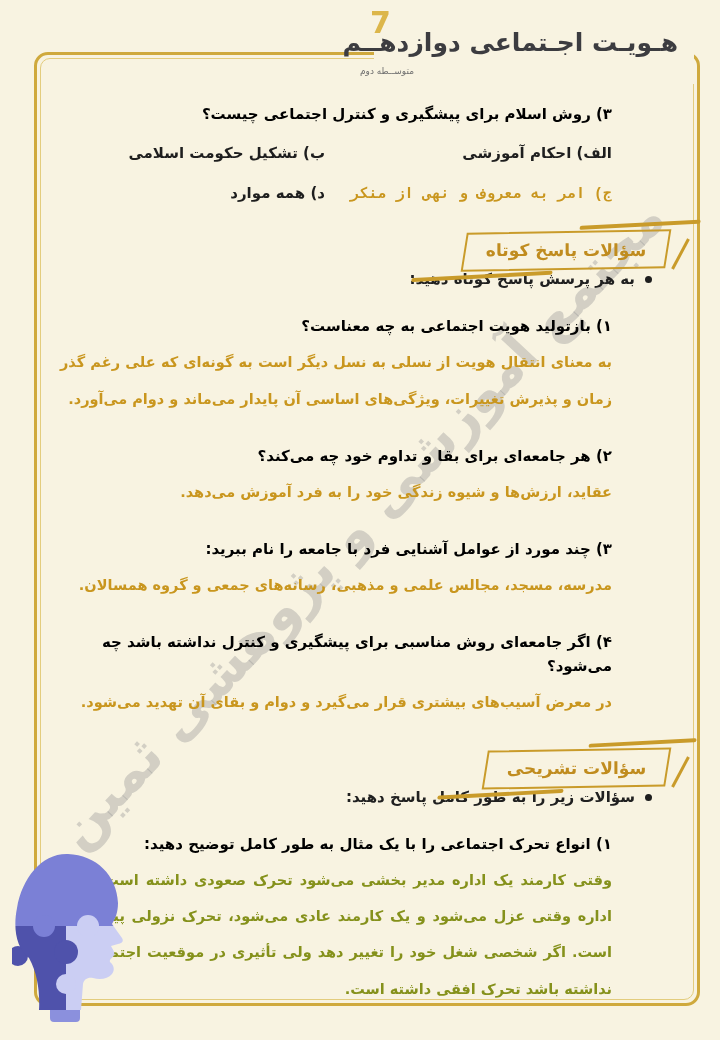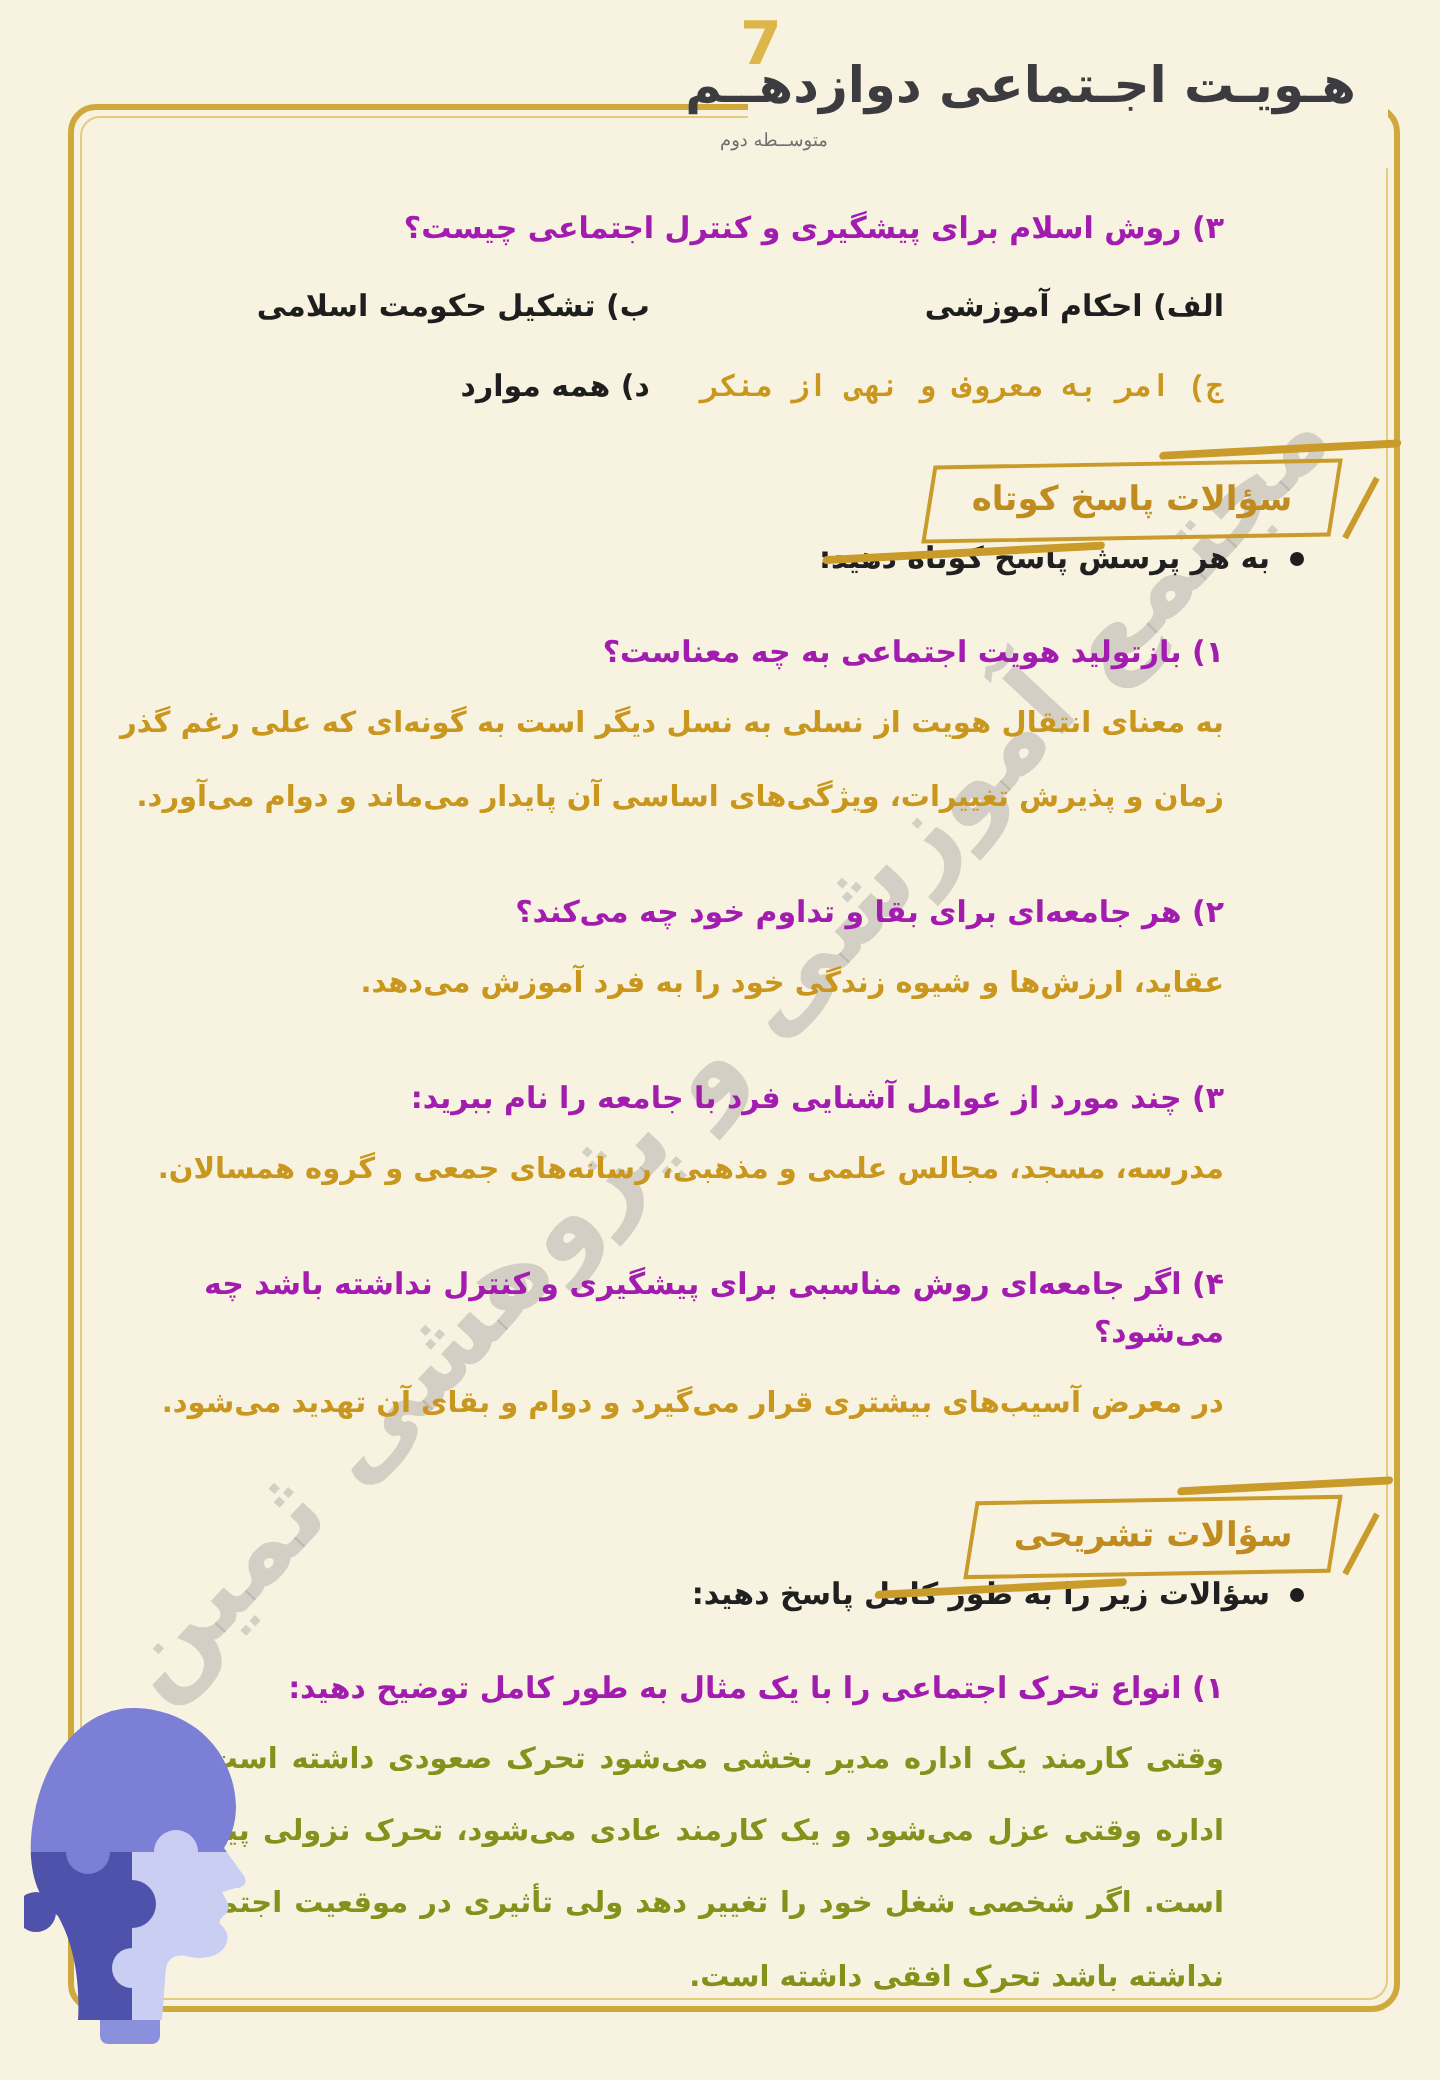--- a/index.html
+++ b/index.html
@@ -38,21 +38,21 @@
   .watermark {
     position:absolute; top:492px; left:-90px; width:900px; text-align:center;
     transform:rotate(-47deg); font-size:54px; font-weight:bold;
     color:rgba(150,150,150,0.38); white-space:nowrap; z-index:1; letter-spacing:3px;
   }
   
   .content {
     position:absolute; top:96px; right:108px; left:60px; z-index:2;
     font-size:15px; color:#202020;
   }
-  .q { font-weight:bold; color:#a21caf; margin-top:26px; line-height:1.6; }
+  .q { font-weight:bold; color:#000000; margin-top:26px; line-height:1.6; }
   .q.first { margin-top:6px; }
   .options {
     display:grid; grid-template-columns:52% 48%; row-gap:22px; margin-top:18px;
     font-weight:bold;
   }
   .opt { color:#1e1e1e; }
   .opt.gold { color:#c9961e;font-family:Liberation Mono, monospace; }
   .ans-gold {
     color:#c9961e; font-weight:bold; text-align:justify; line-height:2.55;
     margin-top:6px; font-size:14.5px;

